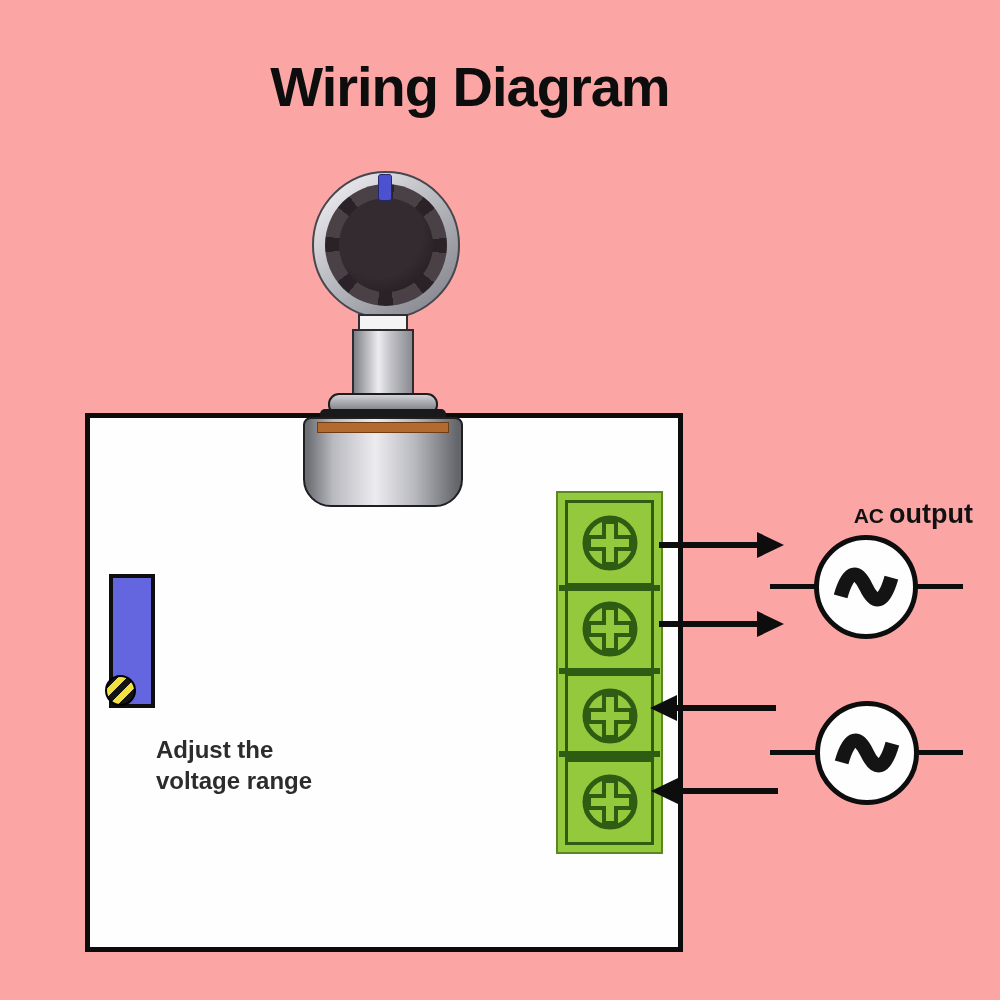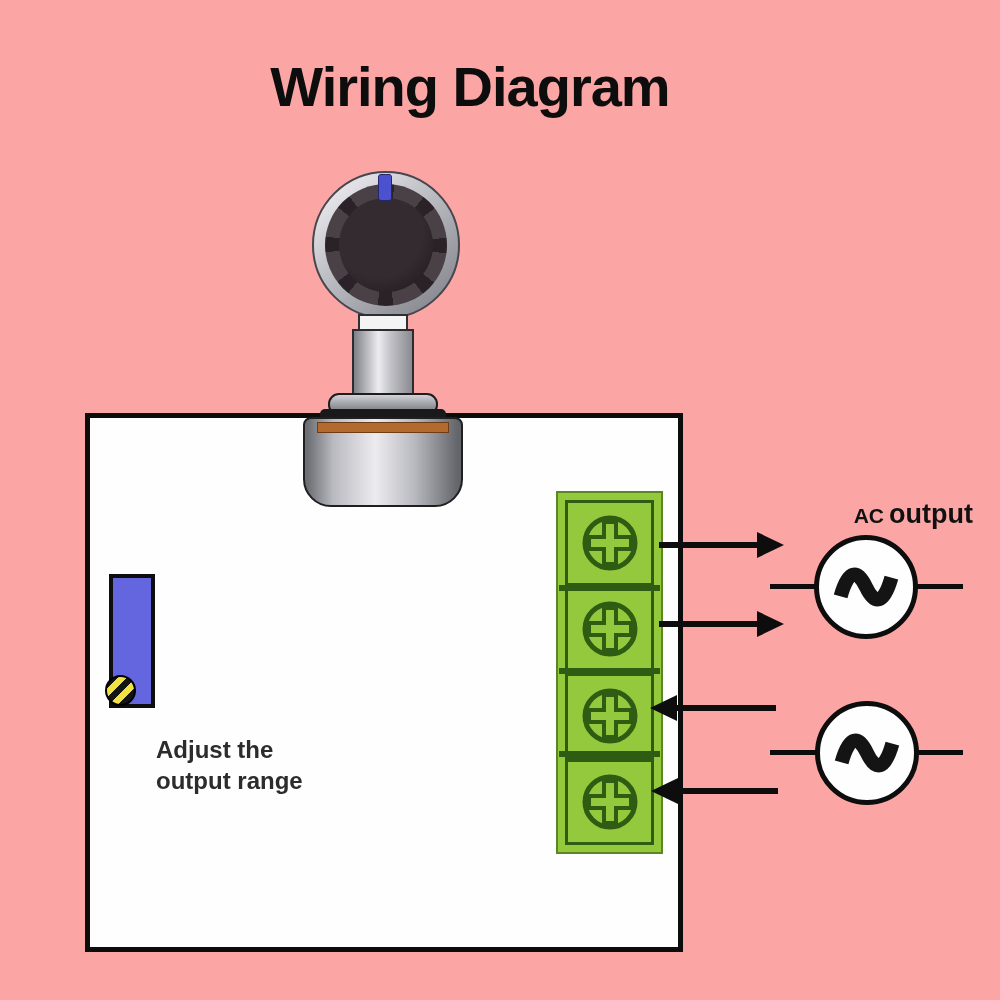--- a/index.html
+++ b/index.html
@@ -125,21 +125,21 @@
   <div class="abs pot-flange"></div>
   <div class="abs pot-washer"></div>
   <div class="abs pot-body">
     <div class="pot-copper"></div>
   </div>
 
   <div class="abs trimmer-body"></div>
   <div class="abs trimmer-screw"></div>
   <div class="abs trimmer-label">
     <div>Adjust the</div>
-    <div>output range</div>
+    <div>voltage range</div>
   </div>
 
   <div class="abs tblock">
     <div class="tcell">
       <svg width="60" height="60" viewBox="-30 -30 60 60">
         <circle r="25" fill="none" stroke="#2d5c12" stroke-width="5"></circle>
         <path d="M -6 -21 H 6 V -6 H 21 V 6 H 6 V 21 H -6 V 6 H -21 V -6 H -6 Z" fill="#94c83d" stroke="#2d5c12" stroke-width="4"></path>
       </svg>
     </div>
     <div class="tcell">

